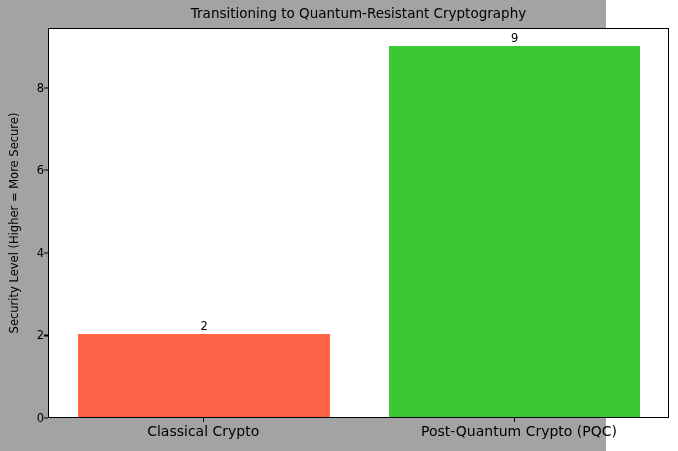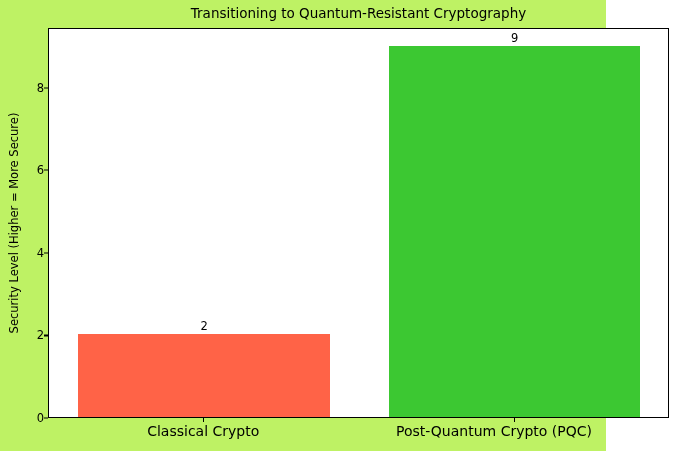--- a/index.html
+++ b/index.html
@@ -12,21 +12,21 @@
     height: 451px;
     overflow: hidden;
     font-family: "DejaVu Sans", sans-serif;
     color: #000000;
   }
 
   #figure {
     position: relative;
     width: 606px;
     height: 451px;
-    background: #bef264;
+    background: #a3a3a3;
   }
 
   
   #chart-title {
     position: absolute;
     left: 48px;
     top: 4px;
     width: 621px;
     text-align: center;
     font-size: 13.5px;
@@ -166,16 +166,16 @@
         <div class="bar-value" style="left: 29.4975px; width: 251.505px; top: 291.46px;">2</div>
         <div class="bar" style="left: 339.998px; width: 251.505px; height: 371.429px; background: rgb(60, 200, 50);"></div>
         <div class="bar-value" style="left: 339.998px; width: 251.505px; top: 2.57143px;">9</div>
       </div>
   </div>
 
   <div id="x-ticks">
       <div class="x-tick-mark" style="left: 203.25px;"></div>
       <div class="x-tick-label" style="left: 203.25px;">Classical Crypto</div>
       <div class="x-tick-mark" style="left: 513.75px;"></div>
-      <div class="x-tick-label" style="left: 494px;">Post-Quantum Crypto (PQC)</div>
+      <div class="x-tick-label" style="left: 519px;">Post-Quantum Crypto (PQC)</div>
     </div>
 
 </div>
 
 </body></html>

